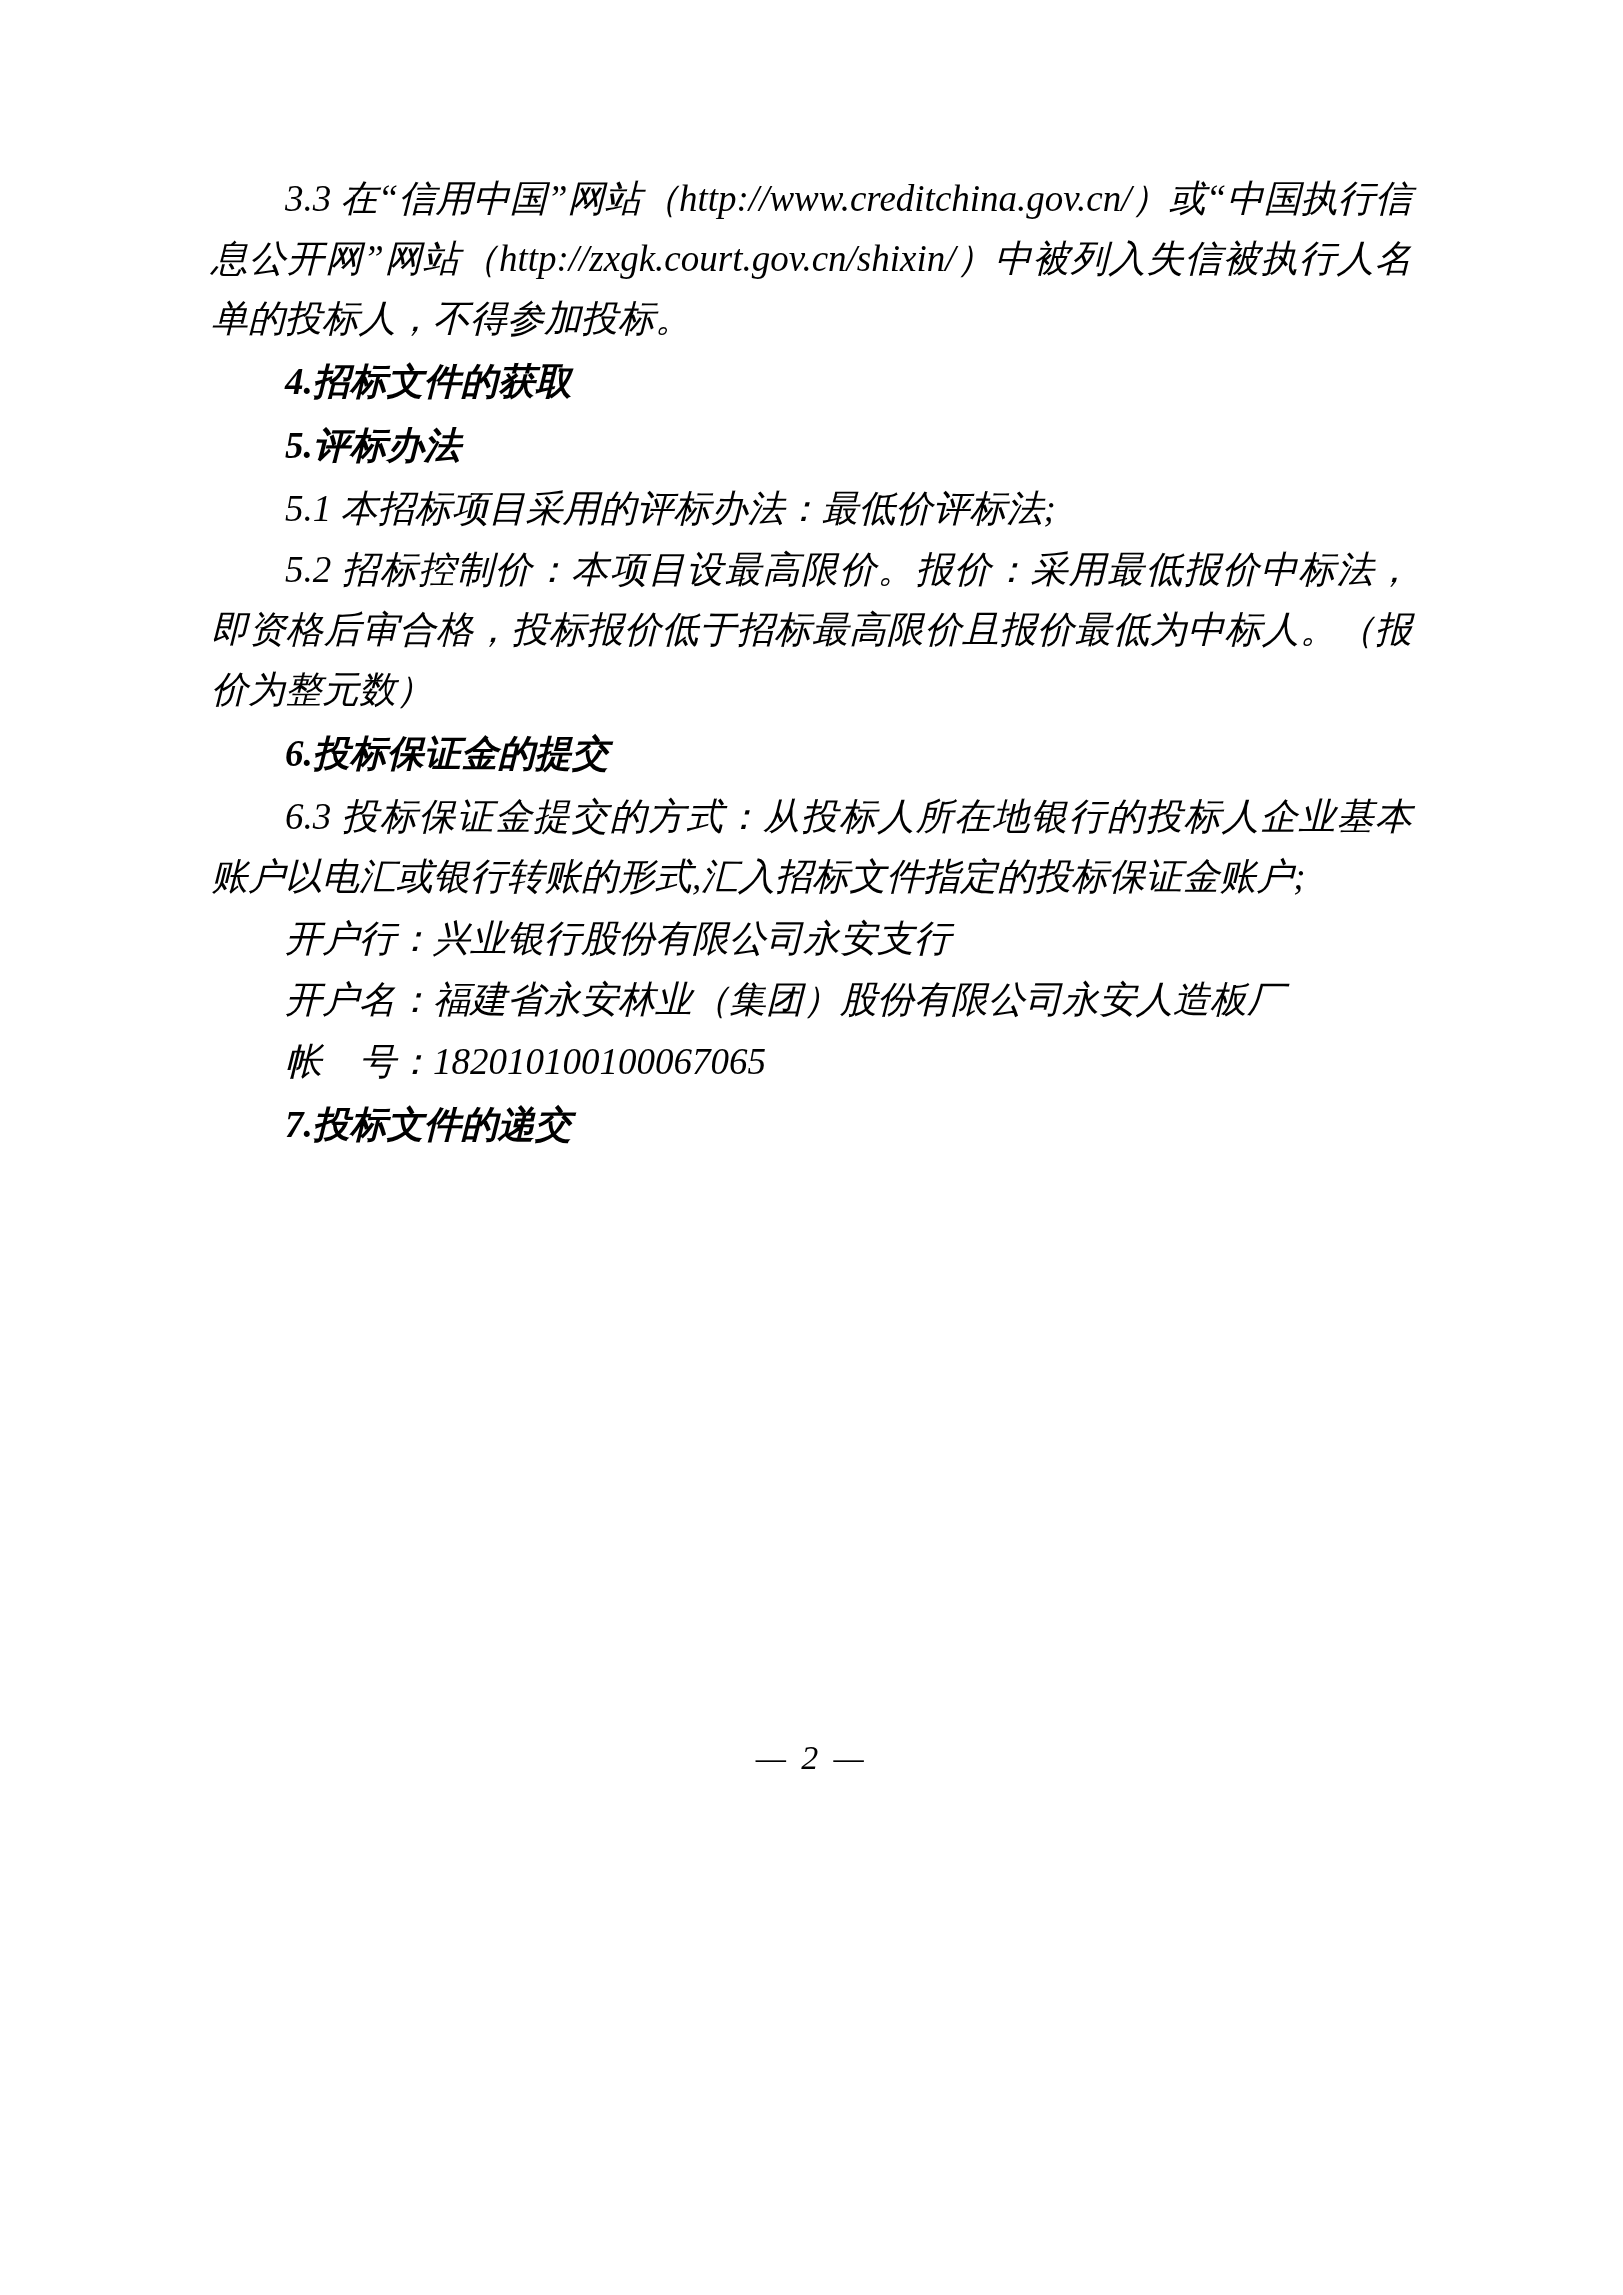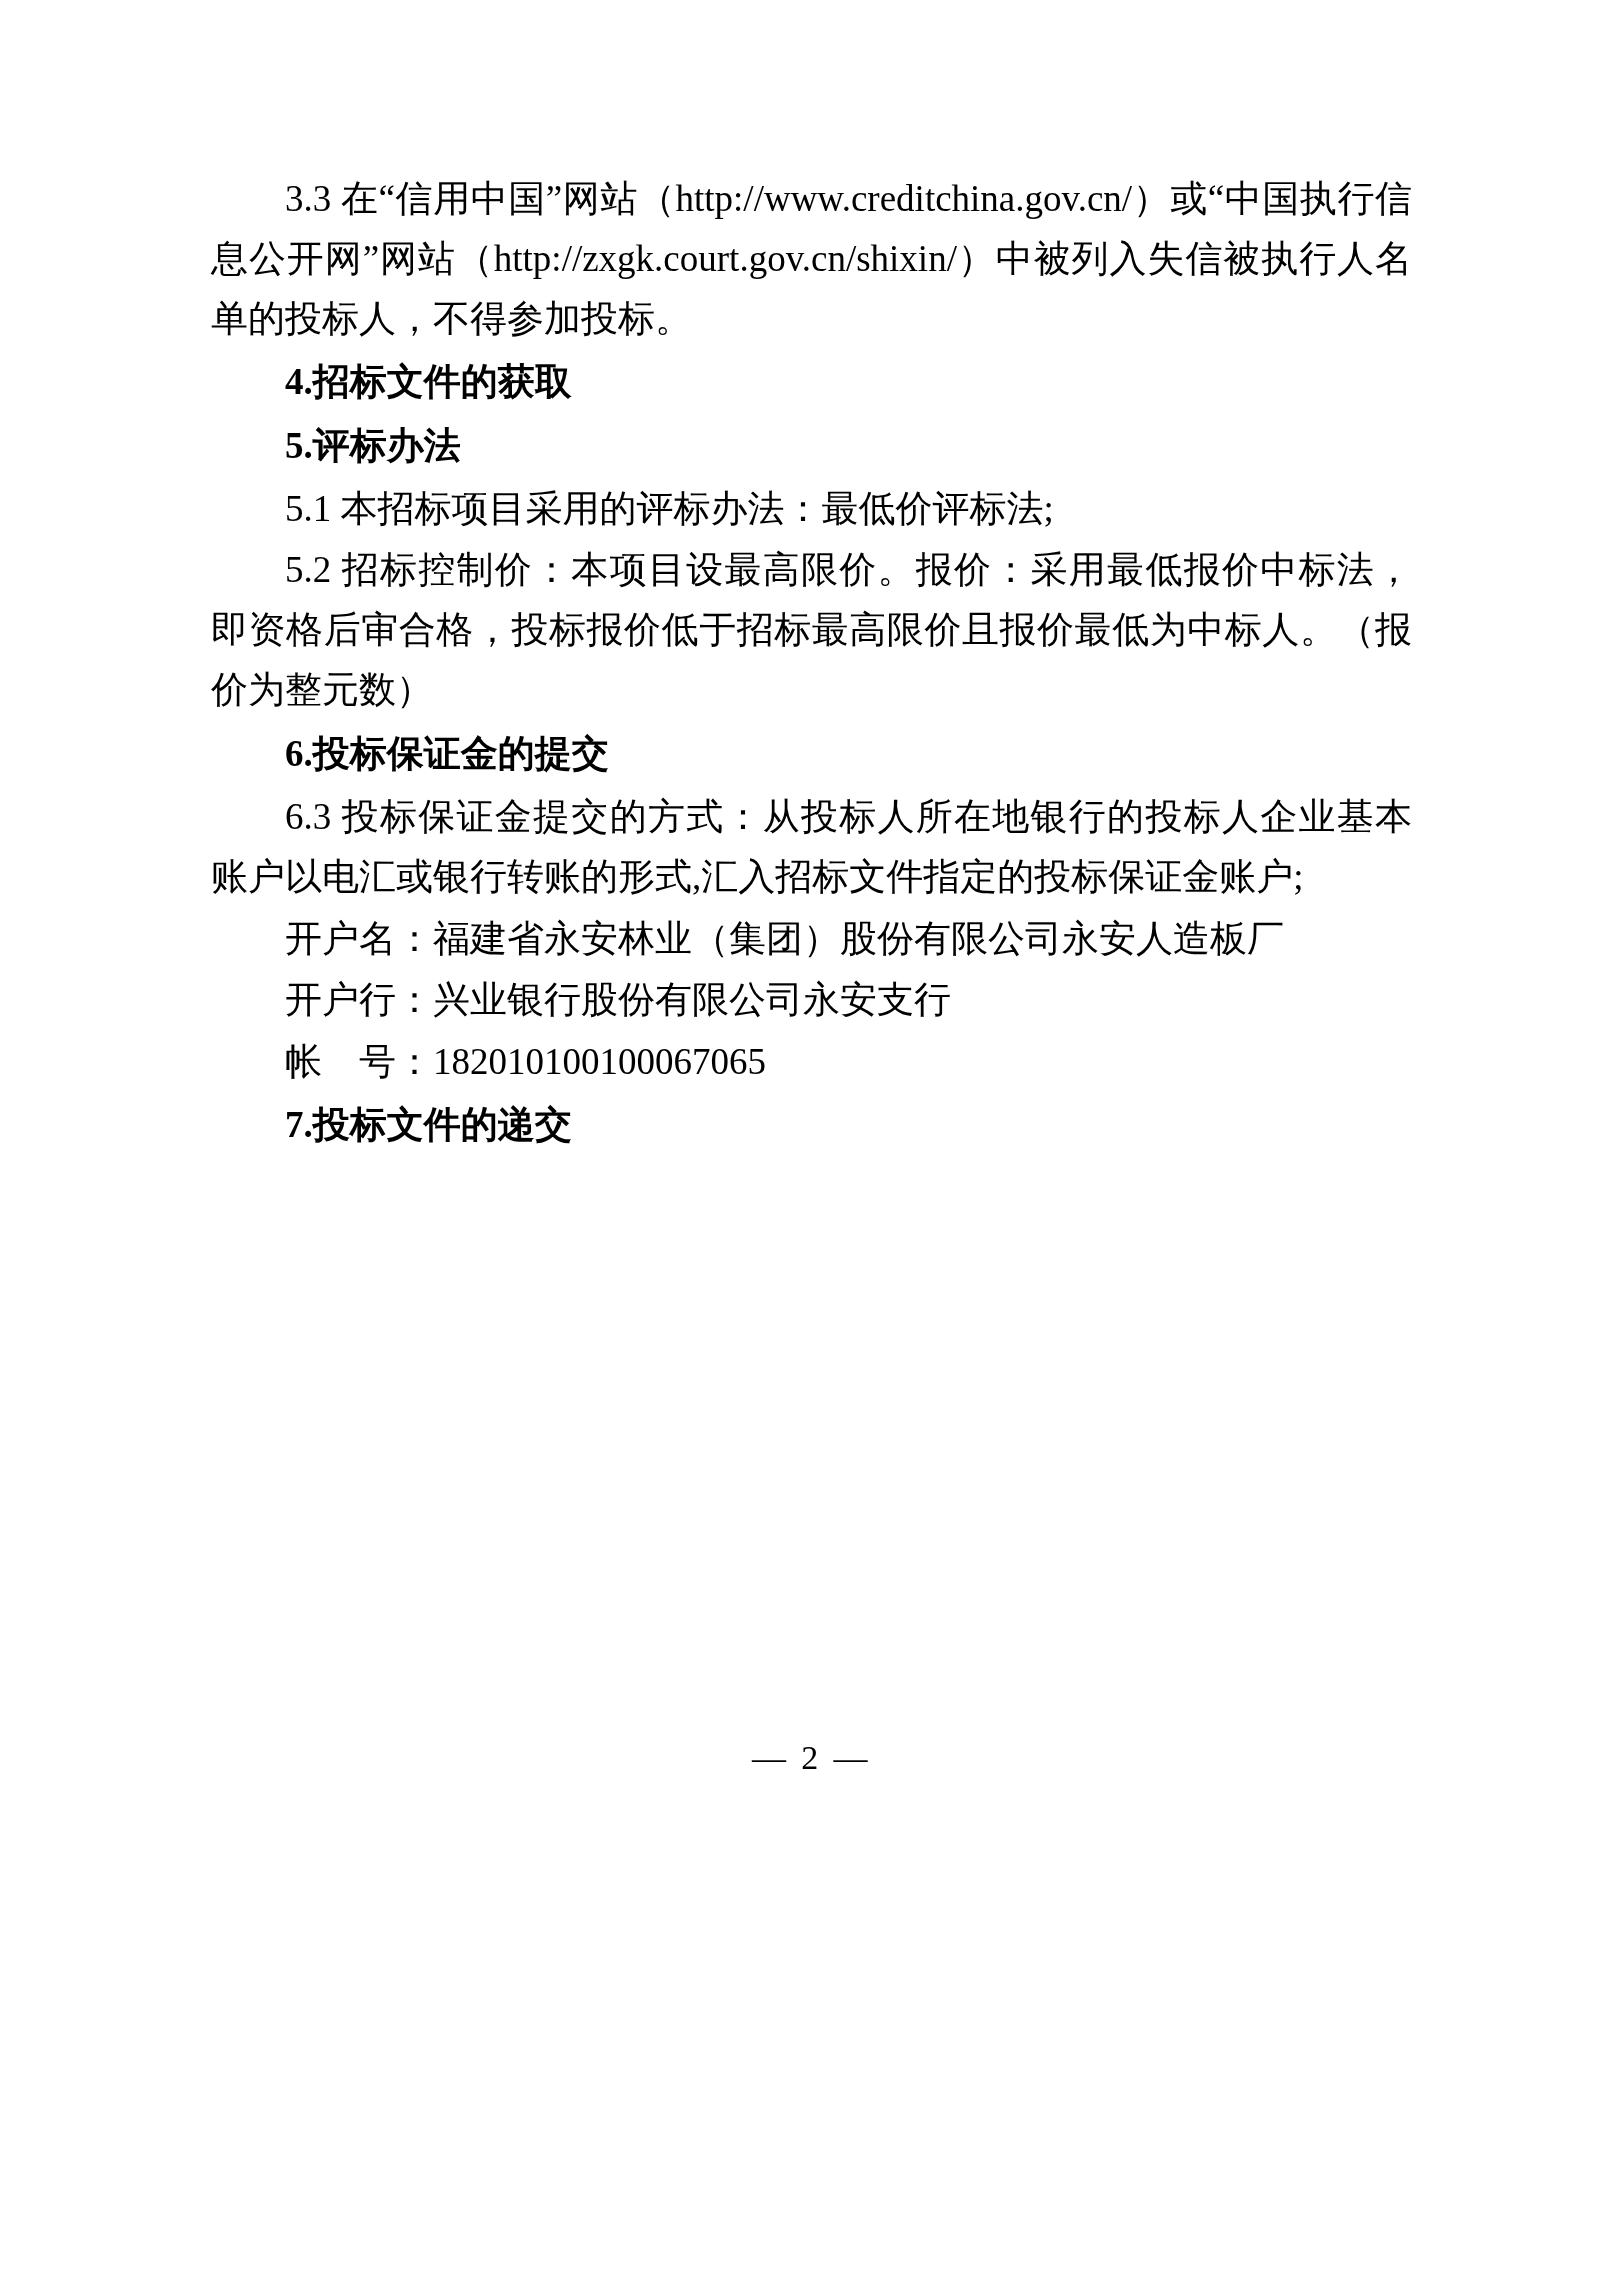--- a/index.html
+++ b/index.html
@@ -14,20 +14,21 @@
     color: #000000;
     position: relative;
     overflow: hidden;
   }
   .page {
     position: relative;
     width: 1623px;
     height: 1855px;
     box-sizing: border-box;
     padding: 169px 211px 0 211px;
+    font-style: italic;
   }
   .doc-body {
     font-size: 37px;
     line-height: 1.62;
     text-align: justify;
     text-justify: inter-ideograph;
   }
   p {
     margin: 0 0 1.7px 0;
   }
@@ -71,23 +72,23 @@
 
     <p class="indent">5.2 招标控制价：本项目设最高限价。报价：采用最低报价中标法，即资格后审合格，投标报价低于招标最高限价且报价最低为中标人。（报价为整元数）</p>
 
     <p class="heading">6.投标保证金的提交</p>
 
 
 
     <p class="indent">6.3 投标保证金提交的方式：从投标人所在地银行的投标人企业基本账户以电汇或银行转账的形式,汇入招标文件指定的投标保证金账户;</p>
 
 
+    <p class="bank-line">开户行：兴业银行股份有限公司永安支行</p>
+
     <p class="bank-line">开户名：福建省永安林业（集团）股份有限公司永安人造板厂</p>
-
-    <p class="bank-line">开户行：兴业银行股份有限公司永安支行</p>
 
     <p class="bank-line">帐　号：182010100100067065</p>
 
     <p class="heading">7.投标文件的递交</p>
 
   </div>
 
   <div class="footer">— 2 —</div>
 </div>
 

